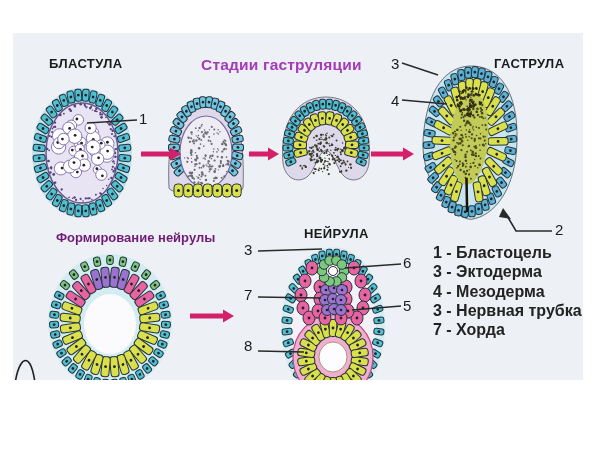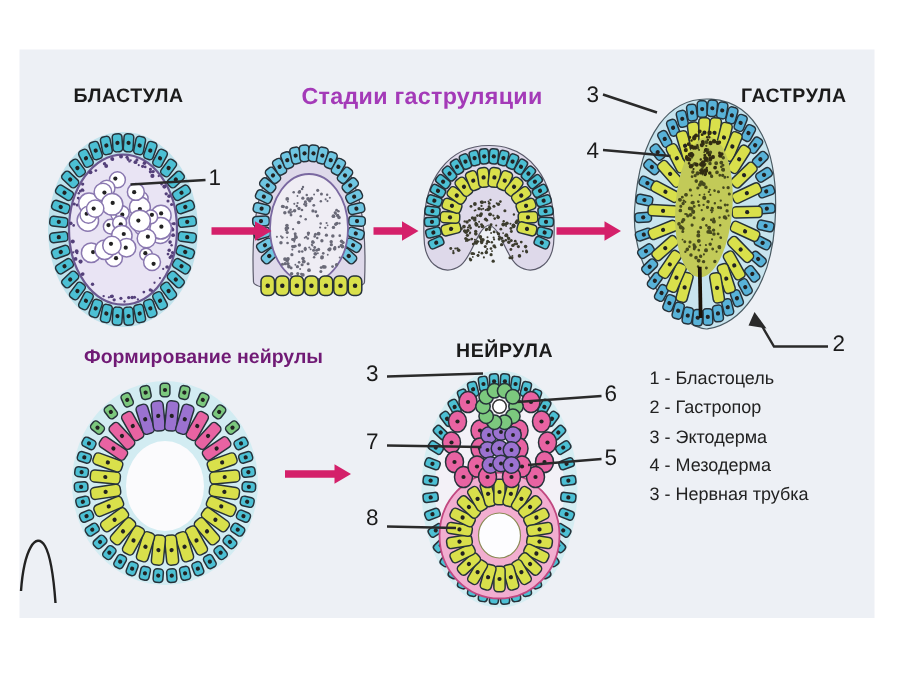--- a/index.html
+++ b/index.html
@@ -1,27 +1,27 @@
 <!DOCTYPE html>
 <html><head>
 <meta charset="utf-8">
 <style>
   *{margin:0;padding:0;box-sizing:border-box}
   html,body{background:#fff}
-  #stage{position:relative;width:600px;height:450px;background:#fff;overflow:hidden;
+  #stage{position:relative;width:600px;height:380px;background:#fff;overflow:hidden;
          font-family:"Liberation Sans",sans-serif}
   #panel{position:absolute;left:13px;top:33px;width:570px;height:379px;background:#edf0f5}
   #art{position:absolute;left:0;top:0}
   .abs{position:absolute;white-space:nowrap}
   .ttl{font-weight:bold;color:#1b1b1b;font-size:13px;letter-spacing:.4px}
   .ttl2{font-weight:bold;color:#701a75;font-size:13px}
   .main-ttl{font-weight:bold;font-size:15.5px;letter-spacing:.2px}
   .num{font-size:15px;font-weight:500;color:#1b1b1b}
-  #legend{position:absolute;left:433px;top:243px;font-size:12px;line-height:19.3px;
-          font-weight:400;color:#222}
+  #legend{position:absolute;left:433px;top:243px;font-size:16px;line-height:19.3px;
+          font-weight:700;color:#222}
 </style>
 </head>
 <body>
 
 <div id="stage">
   <div id="panel"></div>
 
   <svg id="art" width="600" height="450" viewBox="0 0 600 450">
     <g id="g-blastula">
         <ellipse cx="82" cy="153" rx="50" ry="65" fill="#bfe2ec"></ellipse>
@@ -2013,18 +2013,18 @@
   <div class="abs num" style="left:391px;top:92px">4</div>
   <div class="abs num" style="left:555px;top:221px">2</div>
   <div class="abs num" style="left:244px;top:241px">3</div>
   <div class="abs num" style="left:403px;top:254px">6</div>
   <div class="abs num" style="left:244px;top:286px">7</div>
   <div class="abs num" style="left:403px;top:297px">5</div>
   <div class="abs num" style="left:244px;top:337px">8</div>
 
   <div id="legend">
     <div>1 - Бластоцель</div>
-    <div>2 - Гастропор</div>
     <div>3 - Эктодерма</div>
     <div>4 - Мезодерма</div>
     <div>3 - Нервная трубка</div>
+    <div>7 - Хорда</div>
   </div>
 </div>
 
 </body></html>

